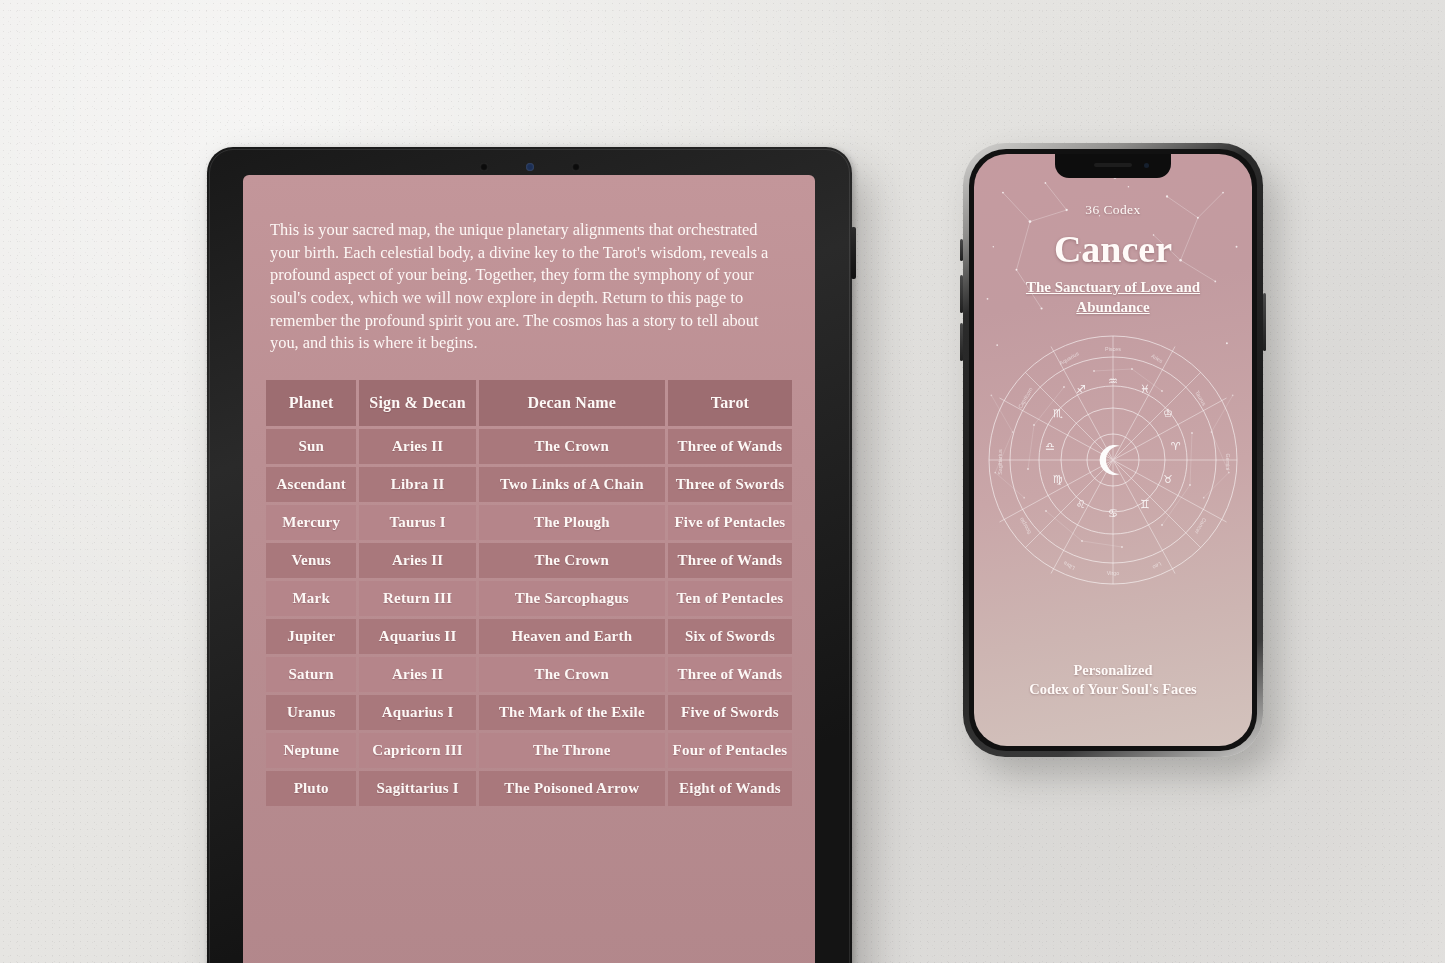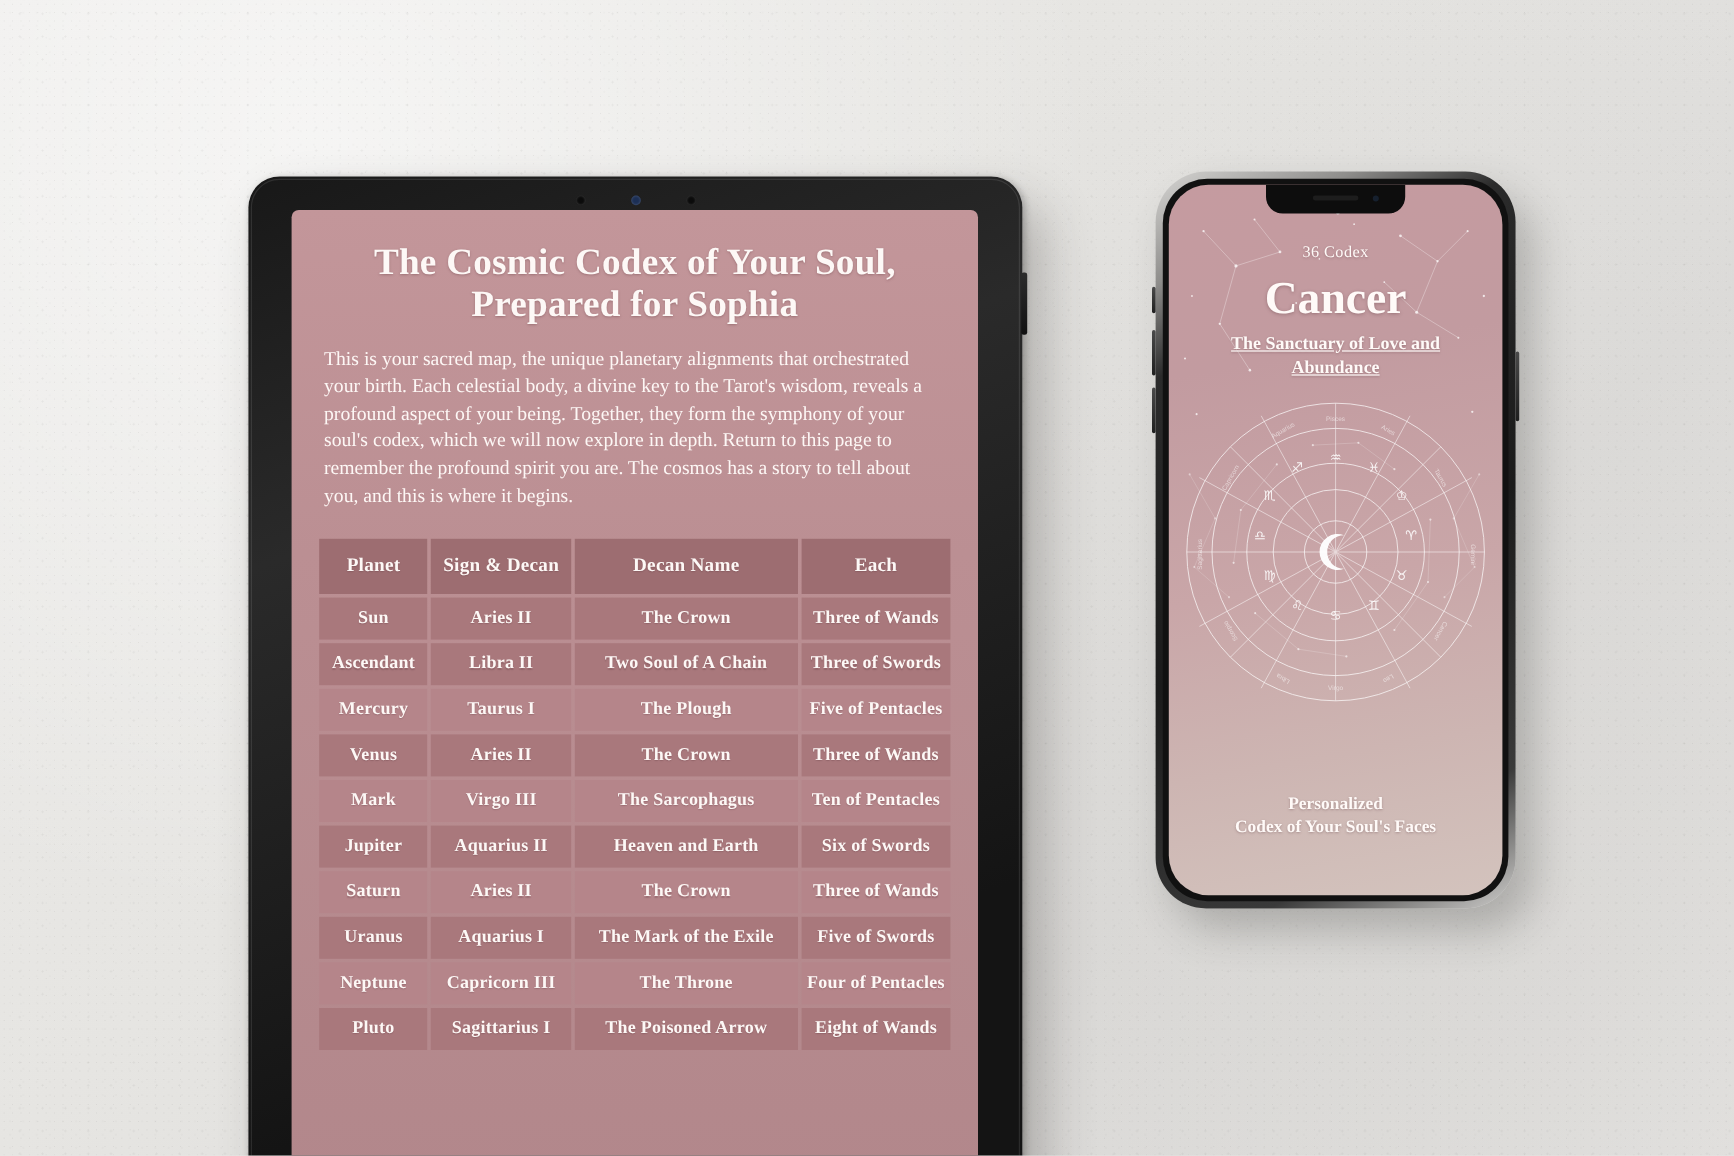--- a/index.html
+++ b/index.html
@@ -284,68 +284,67 @@
     <div class="tablet-button"></div>
     <div class="tablet-cam-bar">
       <span class="tcam"></span>
       <span class="tcam blue"></span>
       <span class="tcam"></span>
     </div>
 
     <div class="tablet-screen">
       <div class="doc">
         <div class="doc-head">
-          <h1 class="doc-title">The Cosmic Codex of Your Soul, Prepared for Sophia</h1>
           <p class="doc-para">This is your sacred map, the unique planetary alignments that orchestrated your birth. Each celestial body, a divine key to the Tarot's wisdom, reveals a profound aspect of your being. Together, they form the symphony of your soul's codex, which we will now explore in depth. Return to this page to remember the profound spirit you are. The cosmos has a story to tell about you, and this is where it begins.</p>
         </div>
 
         <div class="table-wrap">
           <table class="codex">
             <colgroup>
               <col class="c1">
                 <col class="c2">
                 <col class="c3">
                 <col class="c4">
             </colgroup>
             <thead>
               <tr>
                 <th>Planet</th>
                 <th>Sign &amp; Decan</th>
                 <th>Decan Name</th>
-                <th>Each</th>
+                <th>Tarot</th>
               </tr>
             </thead>
             <tbody>
               <tr>
                 <td>Sun</td>
                 <td>Aries II</td>
                 <td>The Crown</td>
                 <td>Three of Wands</td>
               </tr>
               <tr>
                 <td>Ascendant</td>
                 <td>Libra II</td>
-                <td>Two Soul of A Chain</td>
+                <td>Two Links of A Chain</td>
                 <td>Three of Swords</td>
               </tr>
               <tr class="alt">
                 <td>Mercury</td>
                 <td>Taurus I</td>
                 <td>The Plough</td>
                 <td>Five of Pentacles</td>
               </tr>
               <tr>
                 <td>Venus</td>
                 <td>Aries II</td>
                 <td>The Crown</td>
                 <td>Three of Wands</td>
               </tr>
               <tr class="alt">
                 <td>Mark</td>
-                <td>Virgo III</td>
+                <td>Return III</td>
                 <td>The Sarcophagus</td>
                 <td>Ten of Pentacles</td>
               </tr>
               <tr>
                 <td>Jupiter</td>
                 <td>Aquarius II</td>
                 <td>Heaven and Earth</td>
                 <td>Six of Swords</td>
               </tr>
               <tr class="alt">

